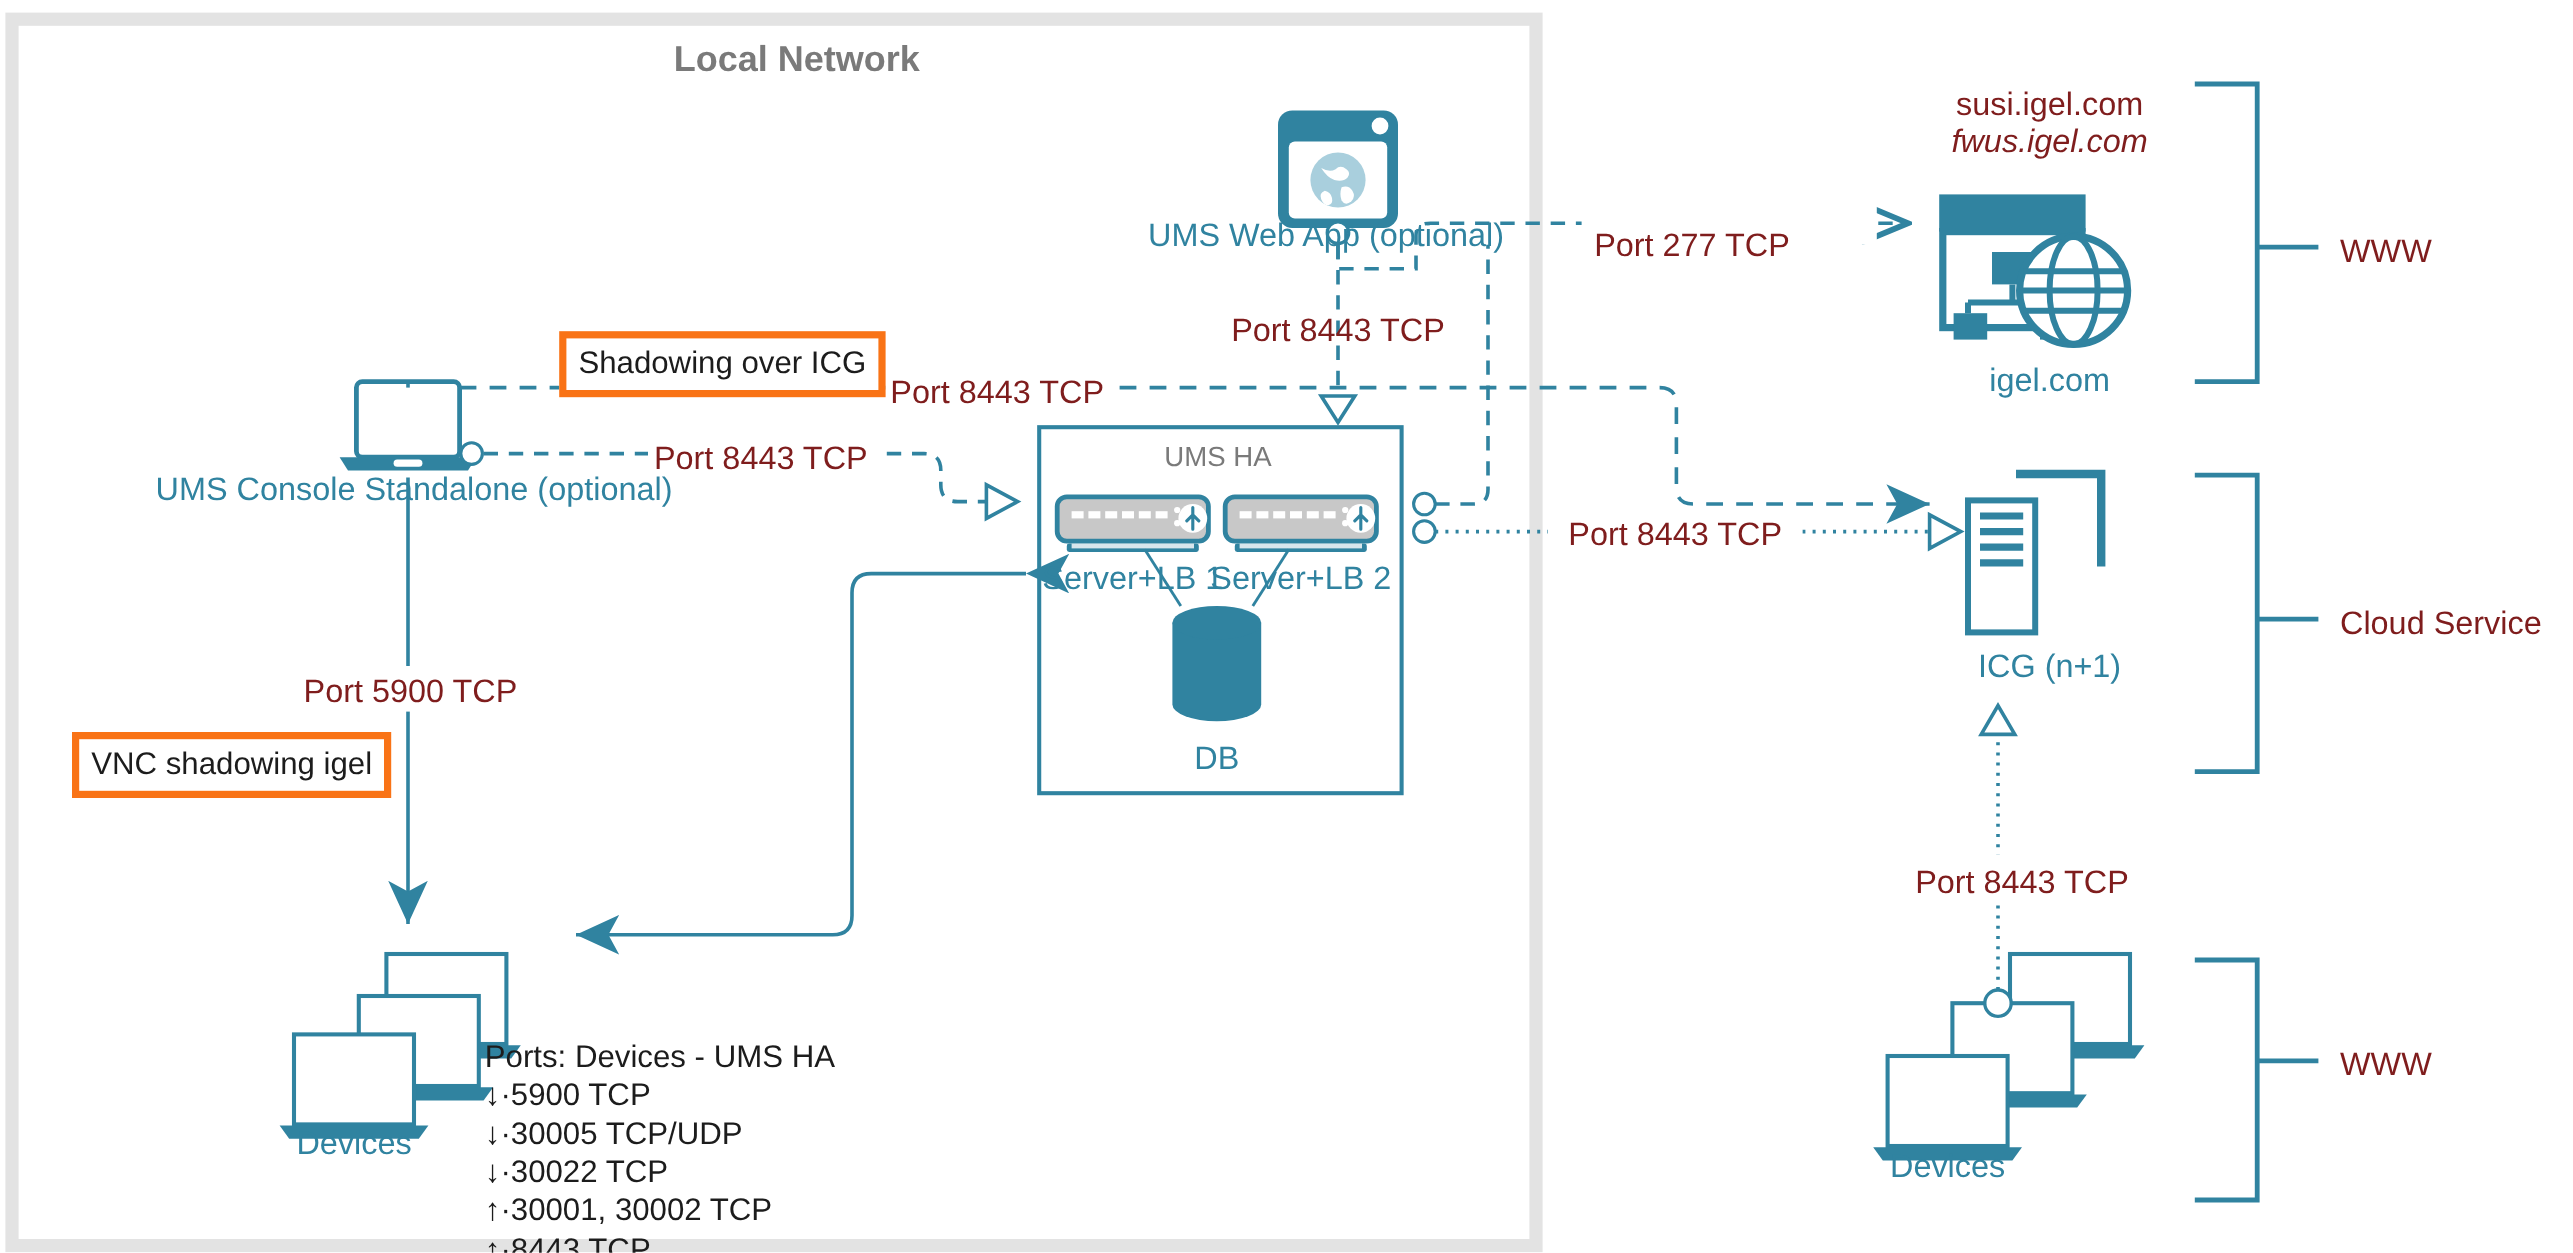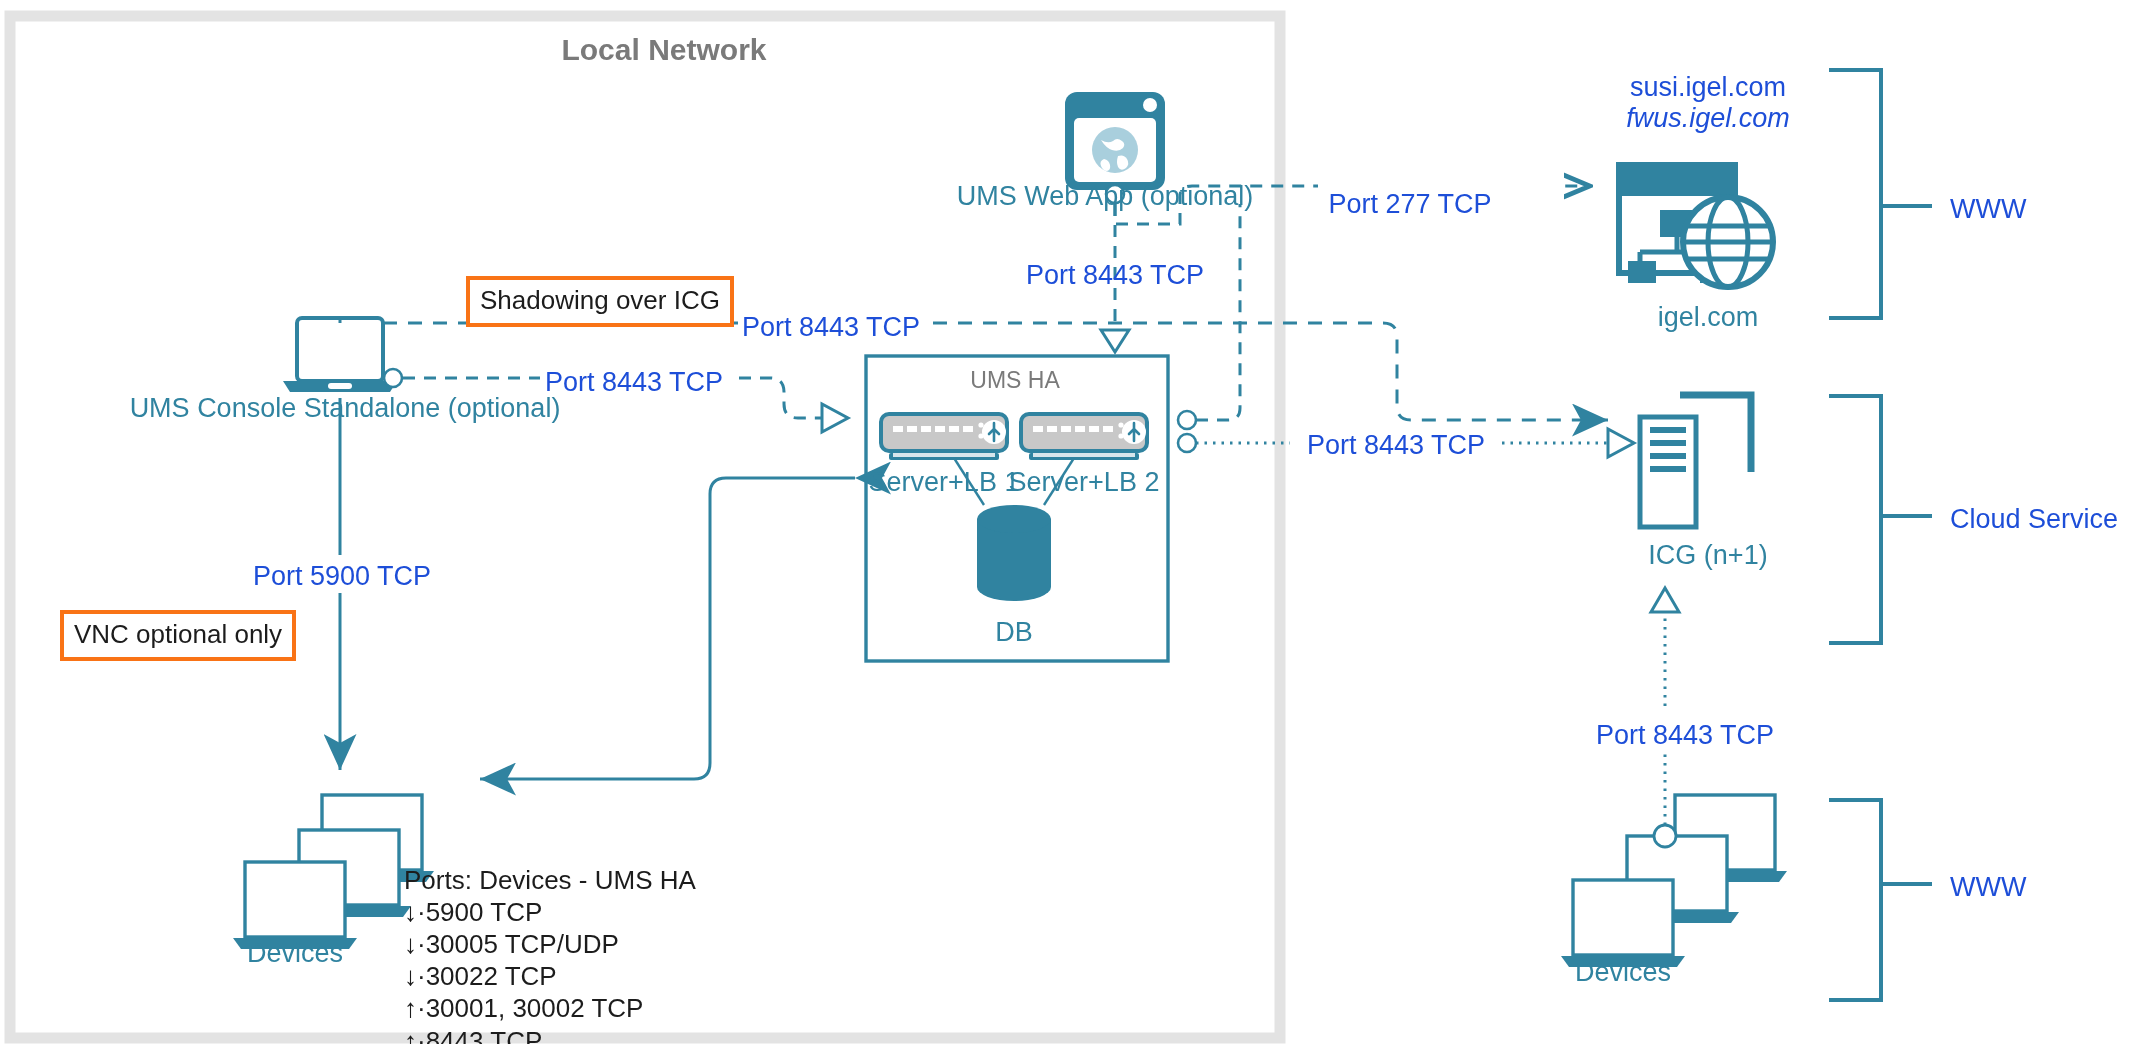--- a/index.html
+++ b/index.html
@@ -2,27 +2,27 @@
 <html><head>
 <meta charset="utf-8">
 <style>
   html,body{margin:0;padding:0;background:#ffffff;}
   body{width:2144px;height:1044px;position:relative;overflow:hidden;
        font-family:"Liberation Sans","DejaVu Sans",sans-serif;}
   #stage{position:absolute;left:0;top:0;width:2144px;height:803px;}
   svg.layer{position:absolute;left:0;top:0;width:2144px;height:1044px;}
   .lbl{position:absolute;white-space:pre;line-height:1.26;}
   .teal{color:#3083a0;}
-  .blk{color:#1d4ed8;}
+  .blk{color:#7f1d1d;}
   .gry{color:#7a7a7a;}
   .t28{font-size:23px;}
   .t27{font-size:27px;}
   .t30b{font-size:30px;font-weight:bold;}
   .ctr{transform:translateX(-50%);text-align:center;}
-  .boxlbl{position:absolute;border:4px solid #f97316;background:#ffffff;
+  .boxlbl{position:absolute;border:6px solid #f97316;background:#ffffff;
           font-size:26px;color:#1c1c1c;padding:5px 10px 7px 10px;white-space:nowrap;}
   .portlist{position:absolute;font-size:26px;color:#1c1c1c;white-space:pre;line-height:1.235;}
 </style>
 </head>
 <body>
 
 <div id="stage">
 
   <svg class="layer" viewBox="0 0 2144 1044">
     <defs>
@@ -232,21 +232,21 @@
 
   <div class="lbl t27 teal ctr" style="left:1105px;top:179px;">UMS Web App (optional)</div>
   <div class="lbl t27 blk ctr" style="left:1115px;top:258px;">Port 8443 TCP</div>
   <div class="lbl t27 blk ctr" style="left:1410px;top:187px;">Port 277 TCP</div>
 
   <div class="lbl t27 teal ctr" style="left:345px;top:391px;">UMS Console Standalone (optional)</div>
   <div class="boxlbl" style="left:466px;top:276px;">Shadowing over ICG</div>
   <div class="lbl t27 blk ctr" style="left:831px;top:310px;">Port 8443 TCP</div>
   <div class="lbl t27 blk ctr" style="left:634px;top:365px;">Port 8443 TCP</div>
   <div class="lbl t27 blk ctr" style="left:342px;top:559px;">Port 5900 TCP</div>
-  <div class="boxlbl" style="left:60px;top:610px;">VNC optional only</div>
+  <div class="boxlbl" style="left:60px;top:610px;">VNC shadowing igel</div>
 
   <div class="lbl t28 gry ctr" style="left:1015px;top:366px;">UMS HA</div>
   <div class="lbl t27 teal ctr" style="left:944px;top:465px;">Server+LB 1</div>
   <div class="lbl t27 teal ctr" style="left:1084px;top:465px;">Server+LB 2</div>
   <div class="lbl t27 teal ctr" style="left:1014px;top:615px;">DB</div>
 
   <div class="lbl t27 blk ctr" style="left:1396px;top:428px;">Port 8443 TCP</div>
 
   <div class="lbl t27 teal ctr" style="left:295px;top:936px;">Devices</div>
   <div class="portlist" style="left:404px;top:864px;">Ports: Devices - UMS HA

